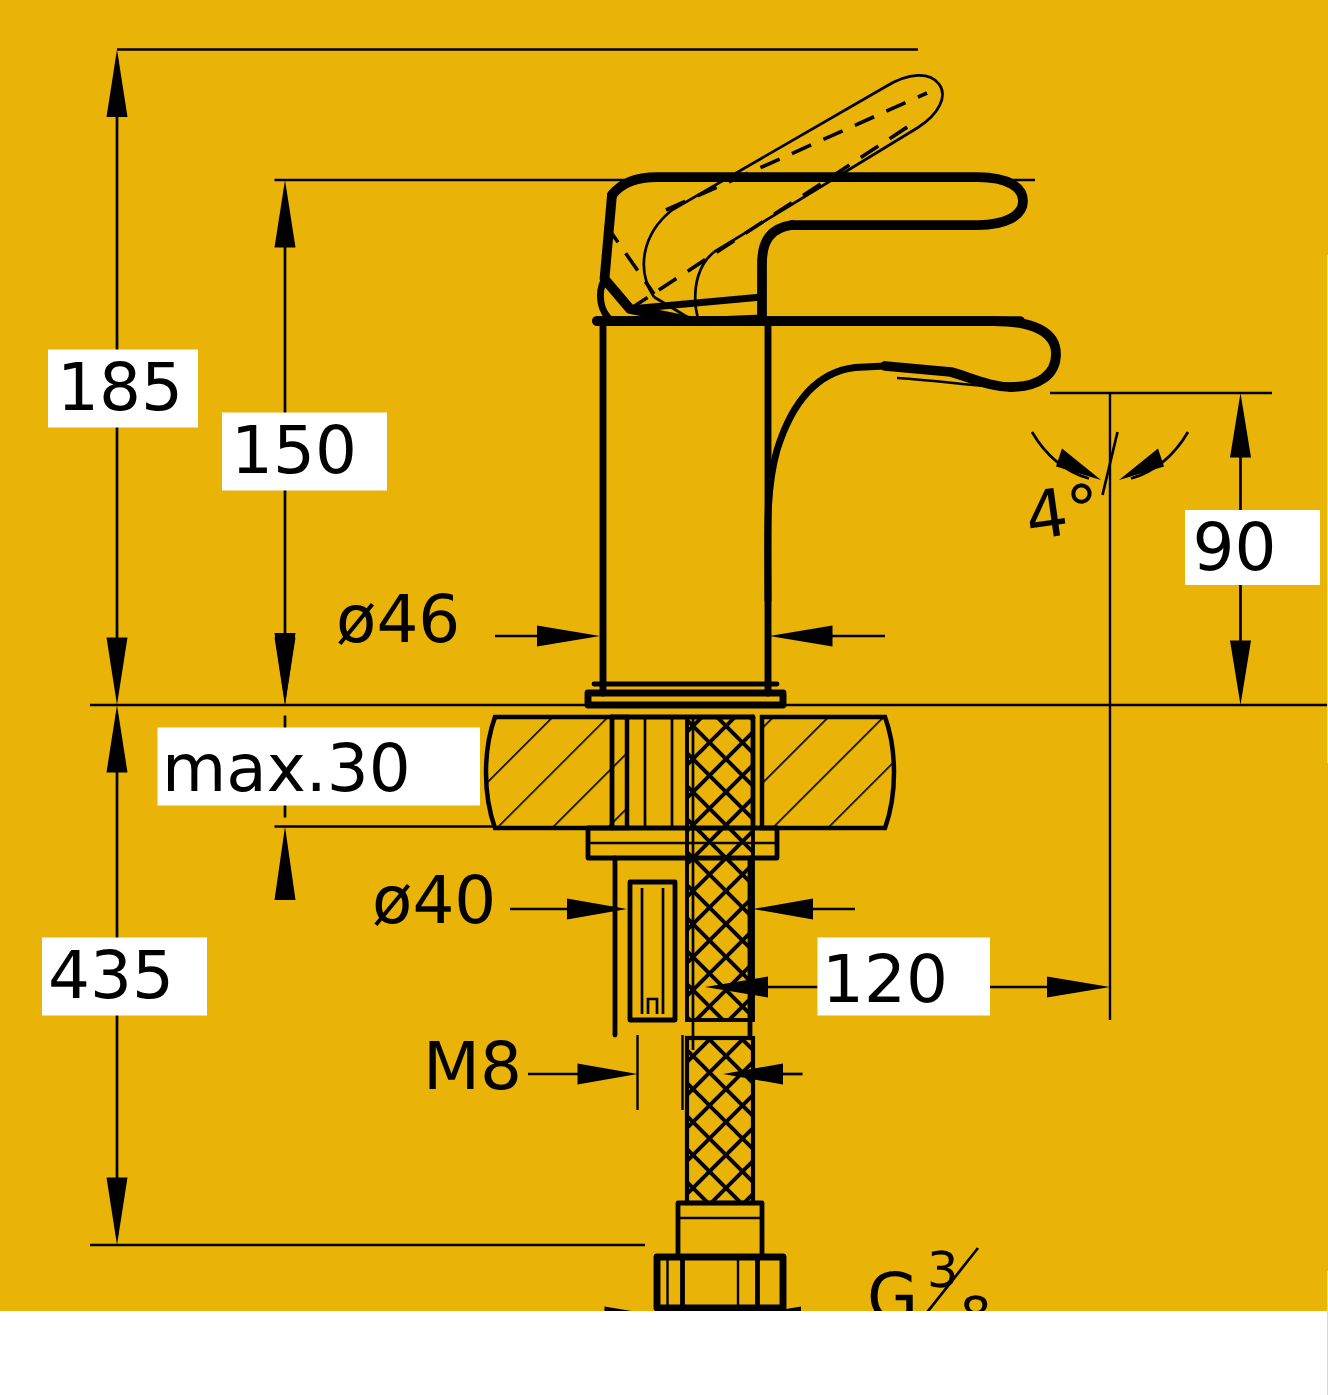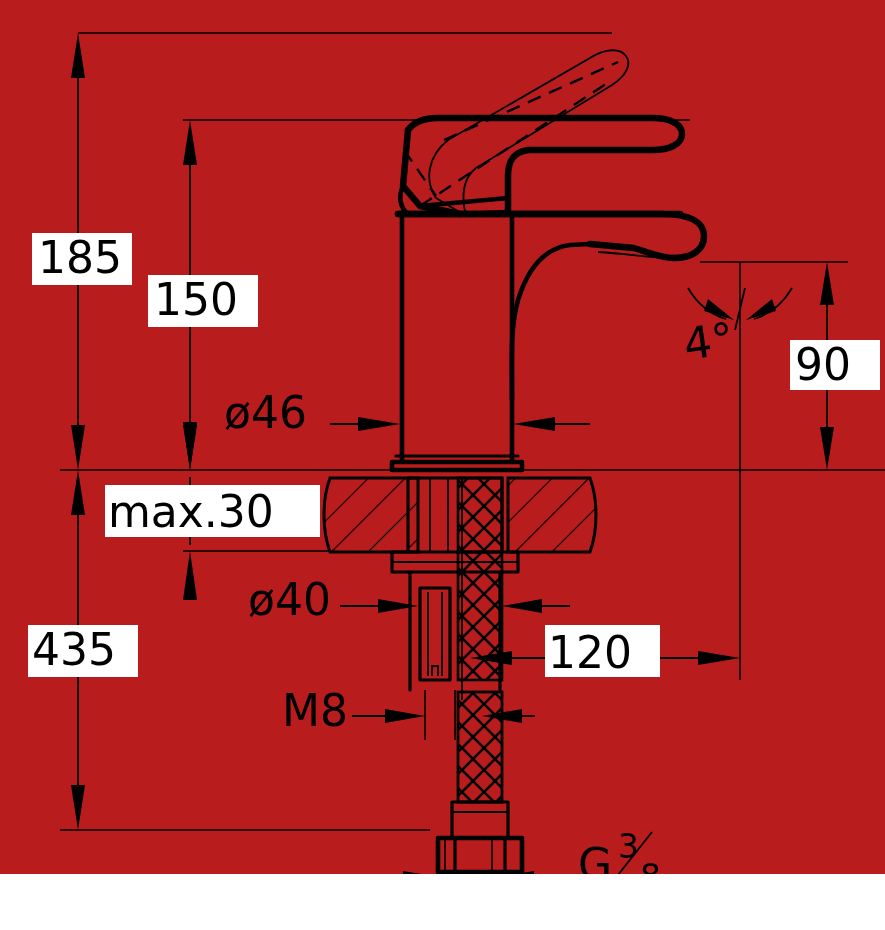--- a/index.html
+++ b/index.html
@@ -8,21 +8,21 @@
     padding: 0;
     background: #ffffff;
   }
   body {
     font-family: "DejaVu Sans", sans-serif;
   }
   #sheet {
     position: relative;
     width: 885px;
     height: 874px;
-    background: #b91c1c;
+    background: #eab308;
     overflow: hidden;
   }
   #sheet svg {
     position: absolute;
     top: 0;
     left: 0;
     display: block;
   }
   .dim-text {
     font-family: "DejaVu Sans", sans-serif;

